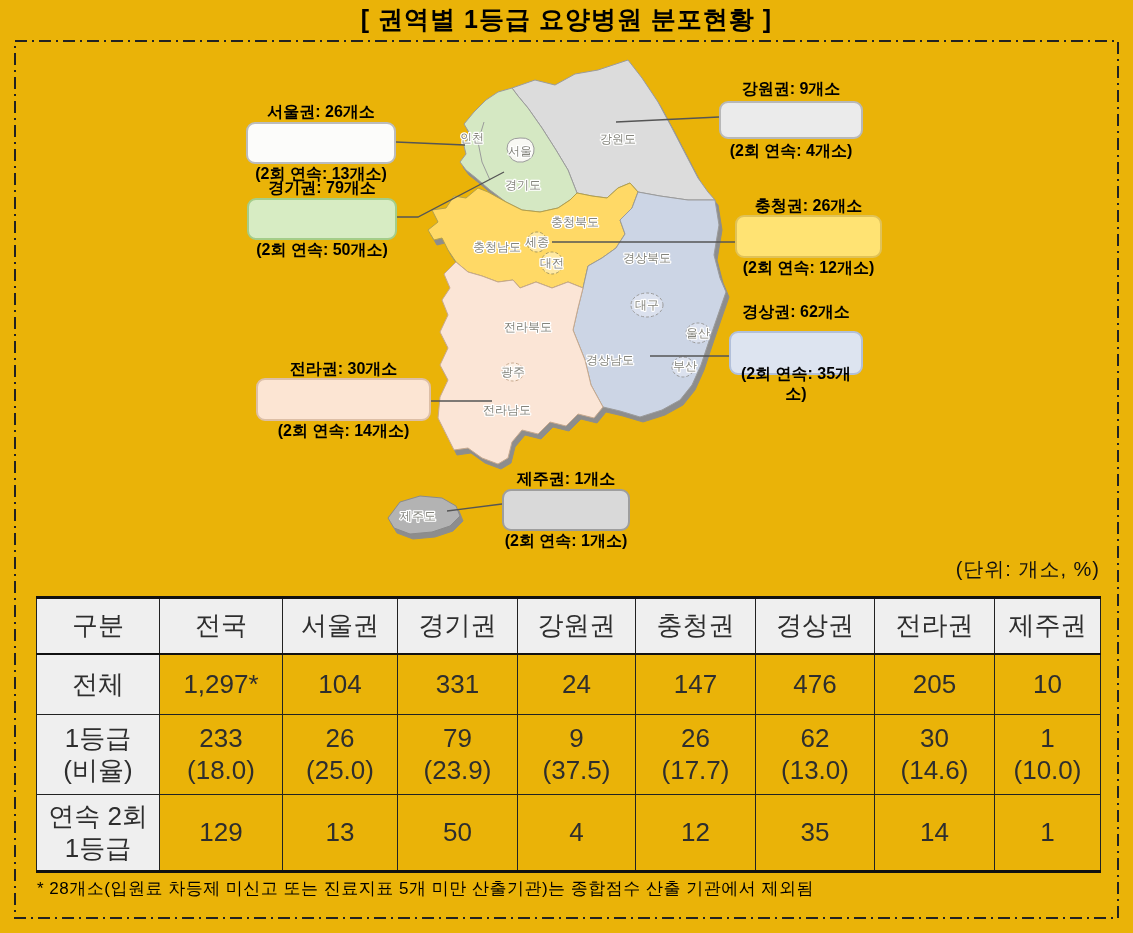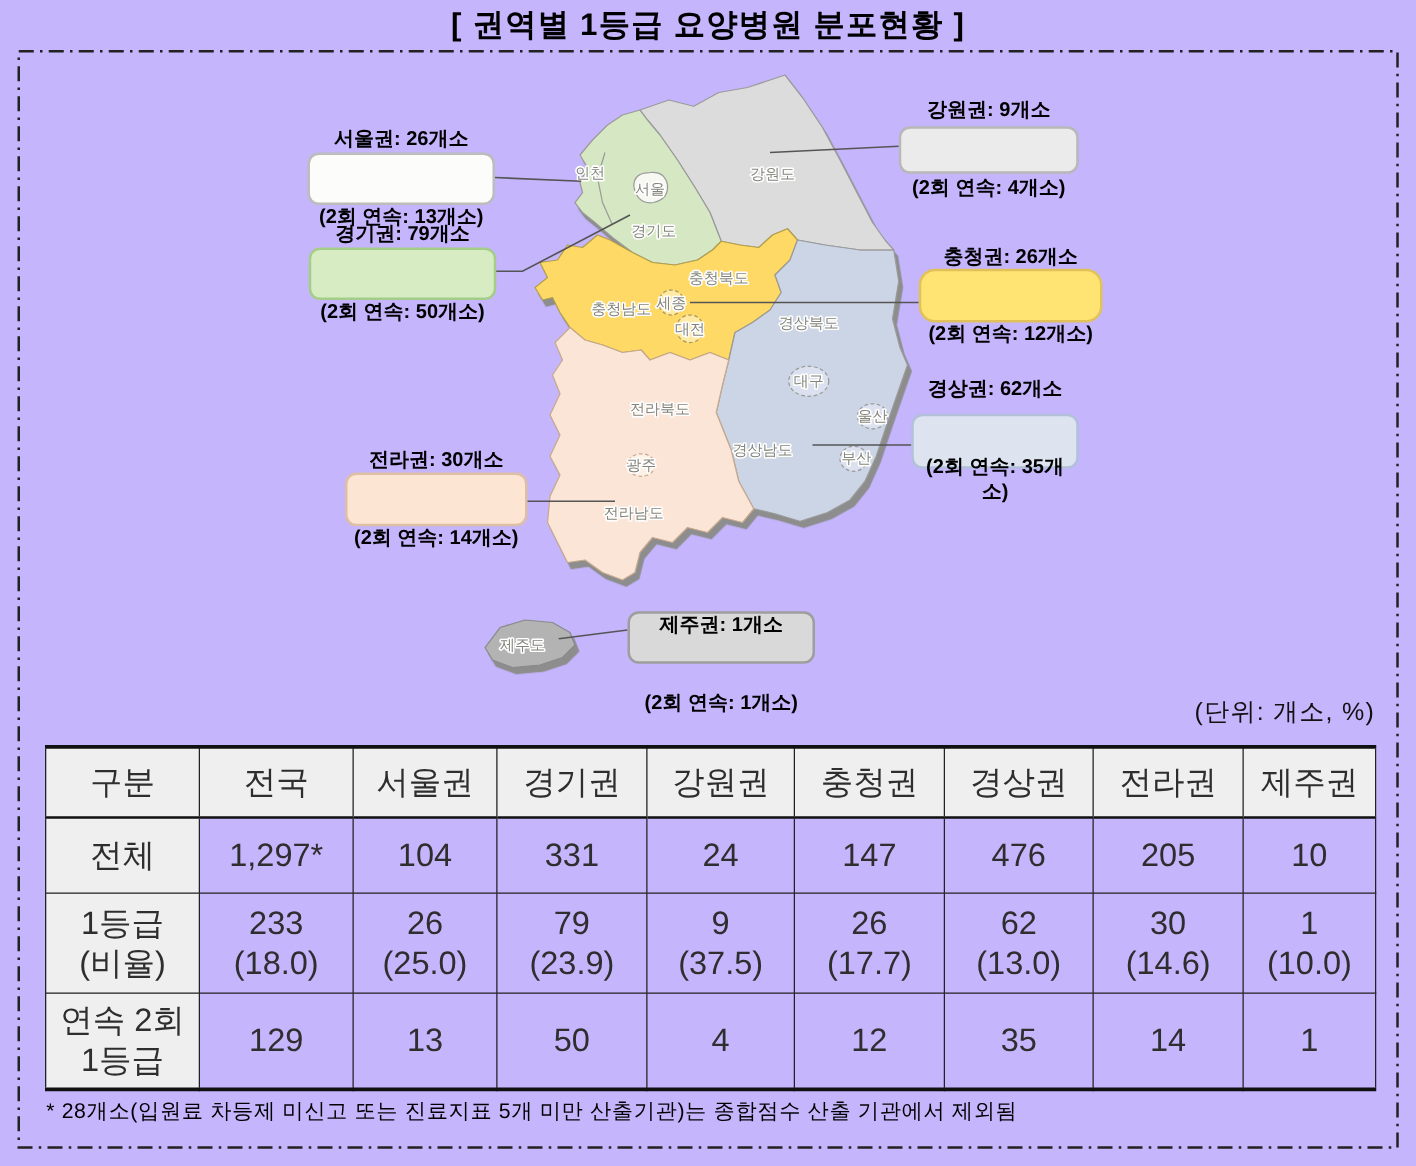--- a/index.html
+++ b/index.html
@@ -1,17 +1,17 @@
 <!DOCTYPE html>
 <html><head>
 <meta charset="utf-8">
 <style>
   html,body{margin:0;padding:0;background:#fff;}
   .page{
-    position:relative;width:1133px;height:933px;background:#c4b5fd;overflow:hidden;
+    position:relative;width:1133px;height:933px;background:#eab308;overflow:hidden;
     font-family:"Liberation Sans","DejaVu Sans",sans-serif;color:#111;
   }
   .title{
     position:absolute;left:0;top:3px;width:100%;text-align:center;
     font-size:25px;font-weight:bold;letter-spacing:1px;color:#000;
   }
   .border-svg,.map-svg{position:absolute;left:0;top:0;pointer-events:none;}
   .map-svg{width:1133px;height:585px;}
   .border-svg{width:1133px;height:933px;}
   .region-label{
@@ -21,24 +21,24 @@
   .leader{stroke:#555;stroke-width:1.3;fill:none;}
   .callout{
     position:absolute;display:flex;flex-direction:column;justify-content:center;
     align-items:center;border-radius:9px;font-weight:bold;font-size:16px;
     line-height:20px;color:#000;text-align:center;box-sizing:border-box;
     border:2px solid #999;background:#fff;gap:42px;
   }
   .co-seoul      {left:246px;top:122px;width:150px;height:42px;background:#fcfcfa;border-color:#bcbcbc;}
   .co-gyeonggi   {left:247px;top:198px;width:150px;height:42px;background:#d7ecc3;border-color:#a4cd89;}
   .co-gangwon    {left:719px;top:101px;width:144px;height:38px;background:#ebebeb;border-color:#b8b8b8;}
-  .co-chungcheong{left:735px;top:215px;width:147px;height:43px;background:#ffe373;border-color:#e0c258;border-radius:13px;}
+  .co-chungcheong{left:735px;top:215px;width:147px;height:43px;background:#ffe373;border-color:#e0c258;}
   .co-gyeongsang {left:729px;top:331px;width:134px;height:44px;background:#dde4f0;border-color:#b2c0da;}
-  .co-jeolla     {left:256px;top:378px;width:146px;height:43px;background:#fce5d3;border-color:#ddbfa6;margin-left:20px;}
-  .co-jeju      {left:502px;top:489px;width:150px;height:42px;background:#d9d9d9;border-color:#9e9e9e;justify-content:space-between;}
+  .co-jeolla     {left:256px;top:378px;width:175px;height:43px;background:#fce5d3;border-color:#ddbfa6;}
+  .co-jeju      {left:502px;top:489px;width:128px;height:42px;background:#d9d9d9;border-color:#9e9e9e;}
   .unit-note{
     position:absolute;right:33px;top:556px;font-size:20px;color:#111;letter-spacing:1px;
   }
   table.stats{
     position:absolute;left:36px;top:596px;width:1064px;border-collapse:collapse;
     table-layout:fixed;font-size:26px;color:#2e2e2e;
     border-top:3px solid #111;border-bottom:3px solid #111;
   }
   table.stats th,table.stats td{
     border:1px solid #222;text-align:center;vertical-align:middle;

